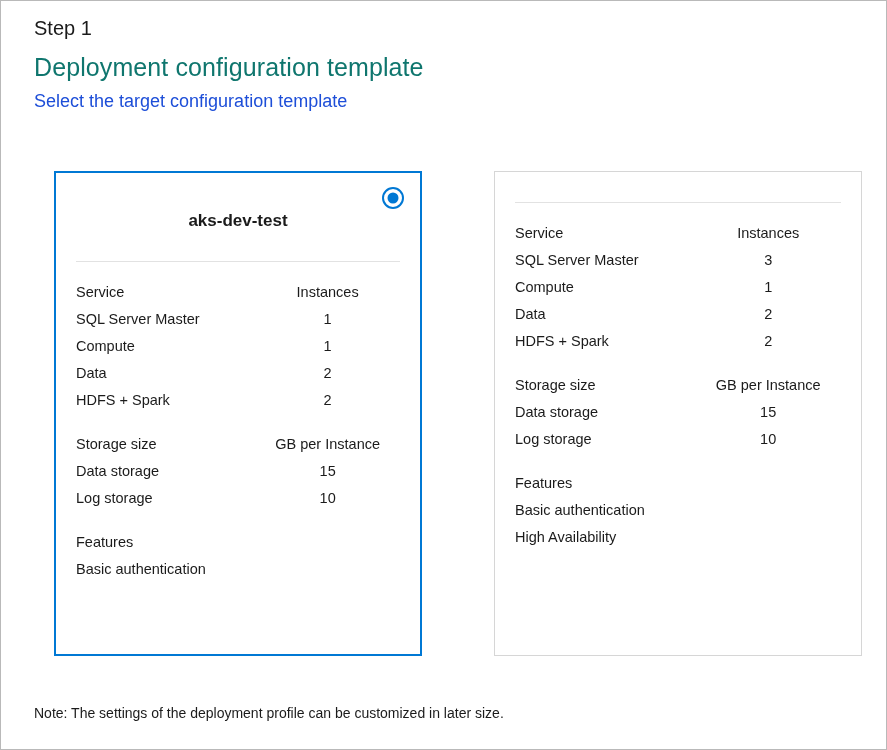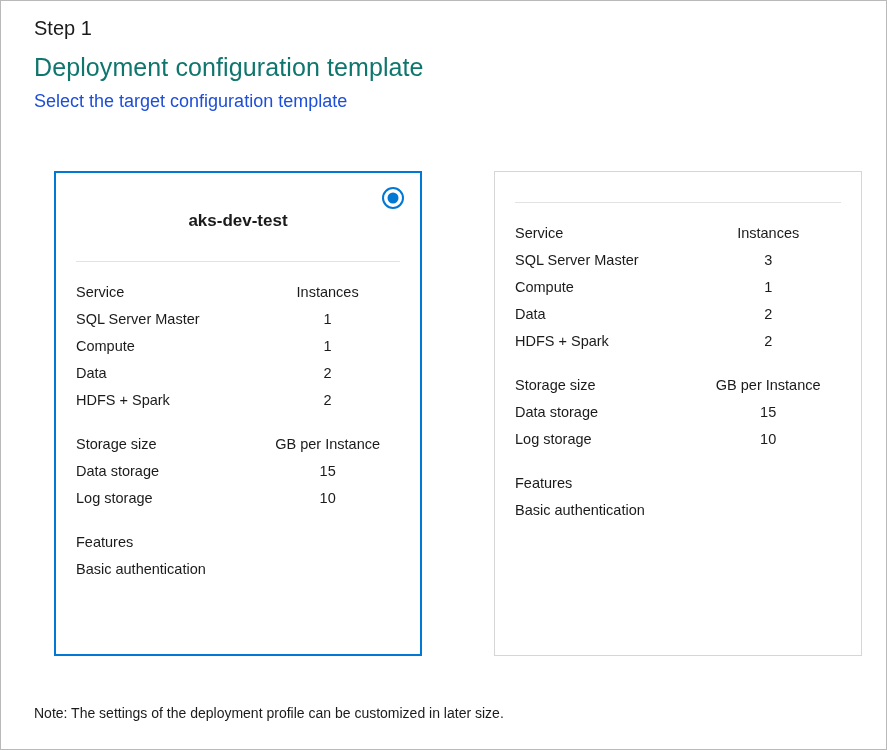--- a/index.html
+++ b/index.html
@@ -227,20 +227,24 @@
           </tr>
 
           <tr class="header">
             <td>Features</td>
             <td class="right"></td>
           </tr>
           <tr>
             <td>Basic authentication</td>
             <td class="right"></td>
           </tr>
+          <tr>
+            <td>High Availability</td>
+            <td class="right"></td>
+          </tr>
         </tbody>
       </table>
     </div>
 
   </div>
 
   <div class="note">Note: The settings of the deployment profile can be customized in later size.</div>
 
 </div>
 

